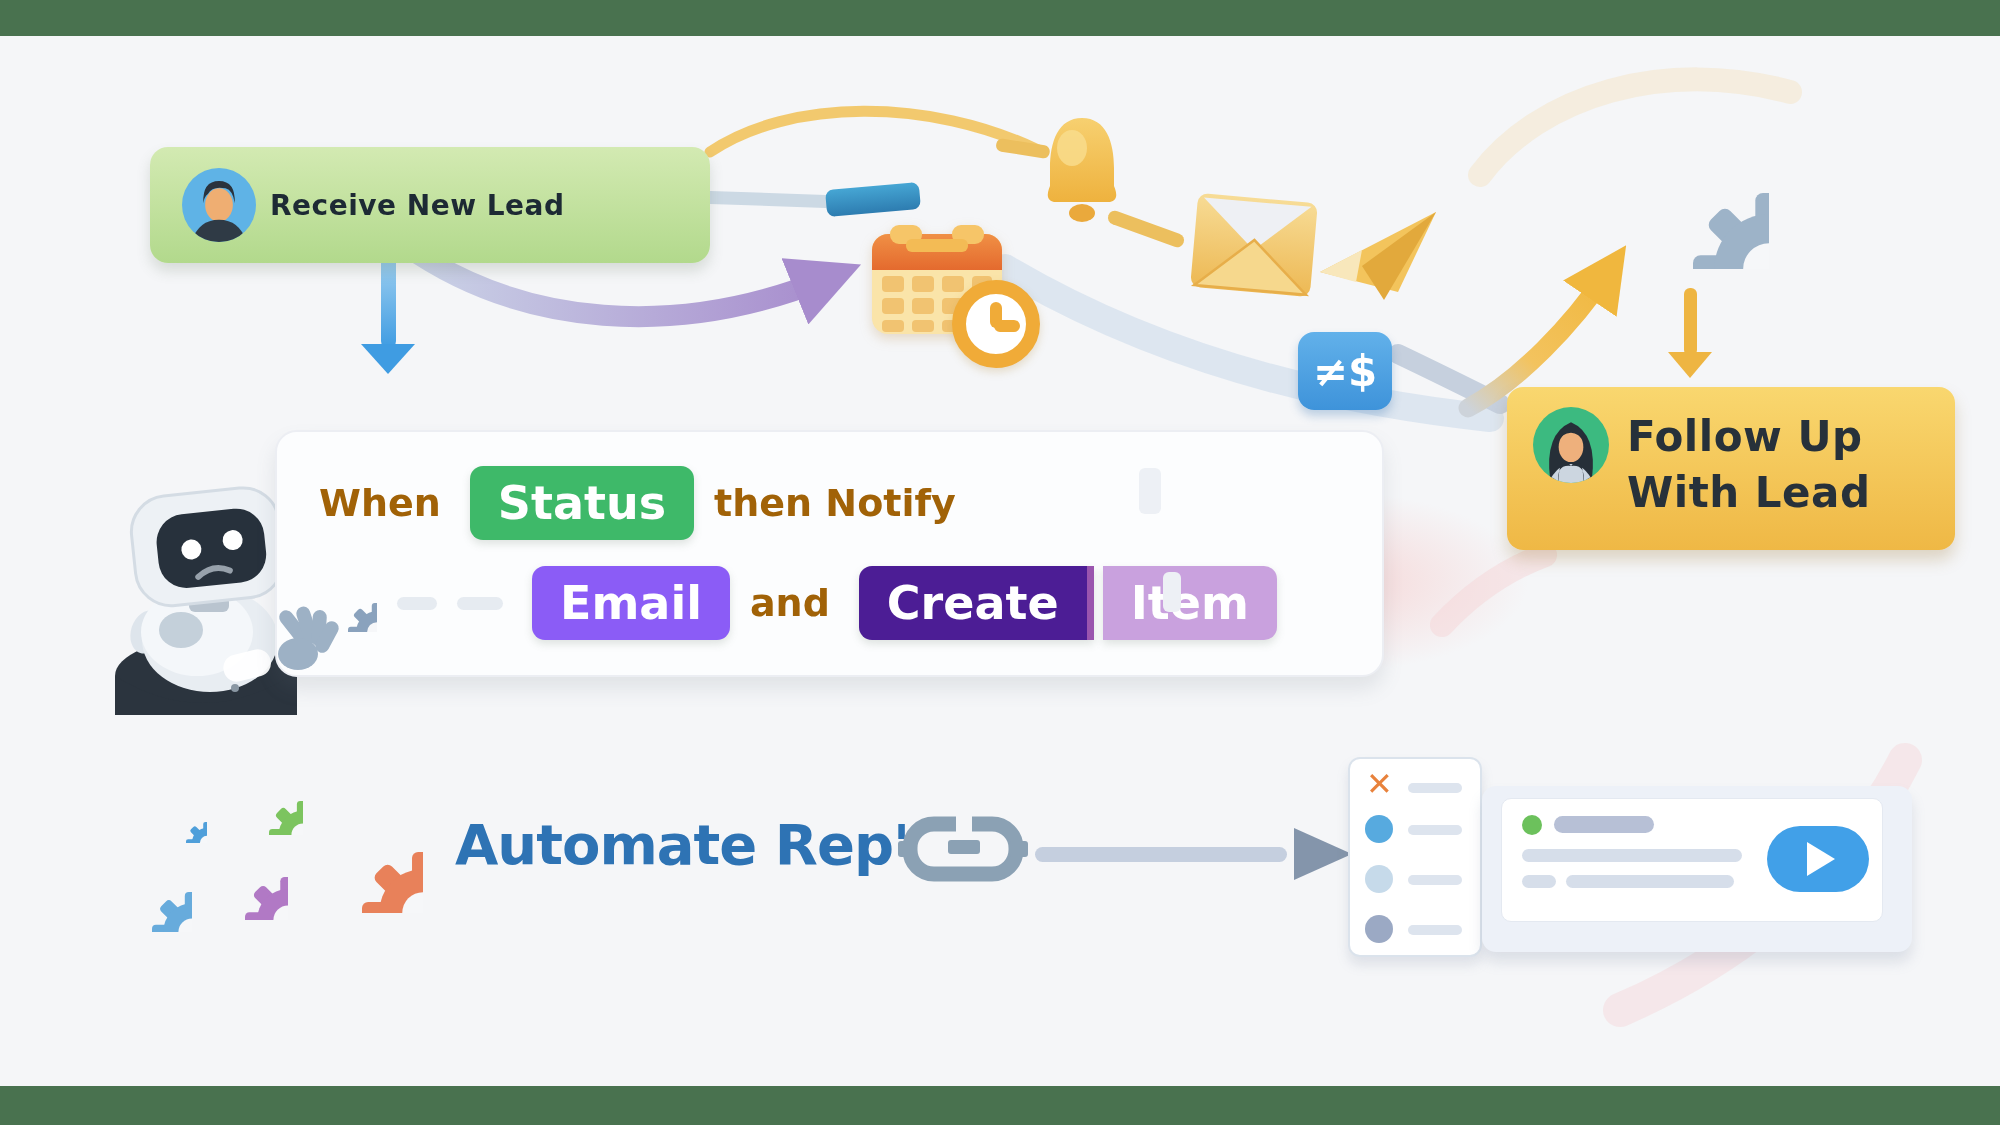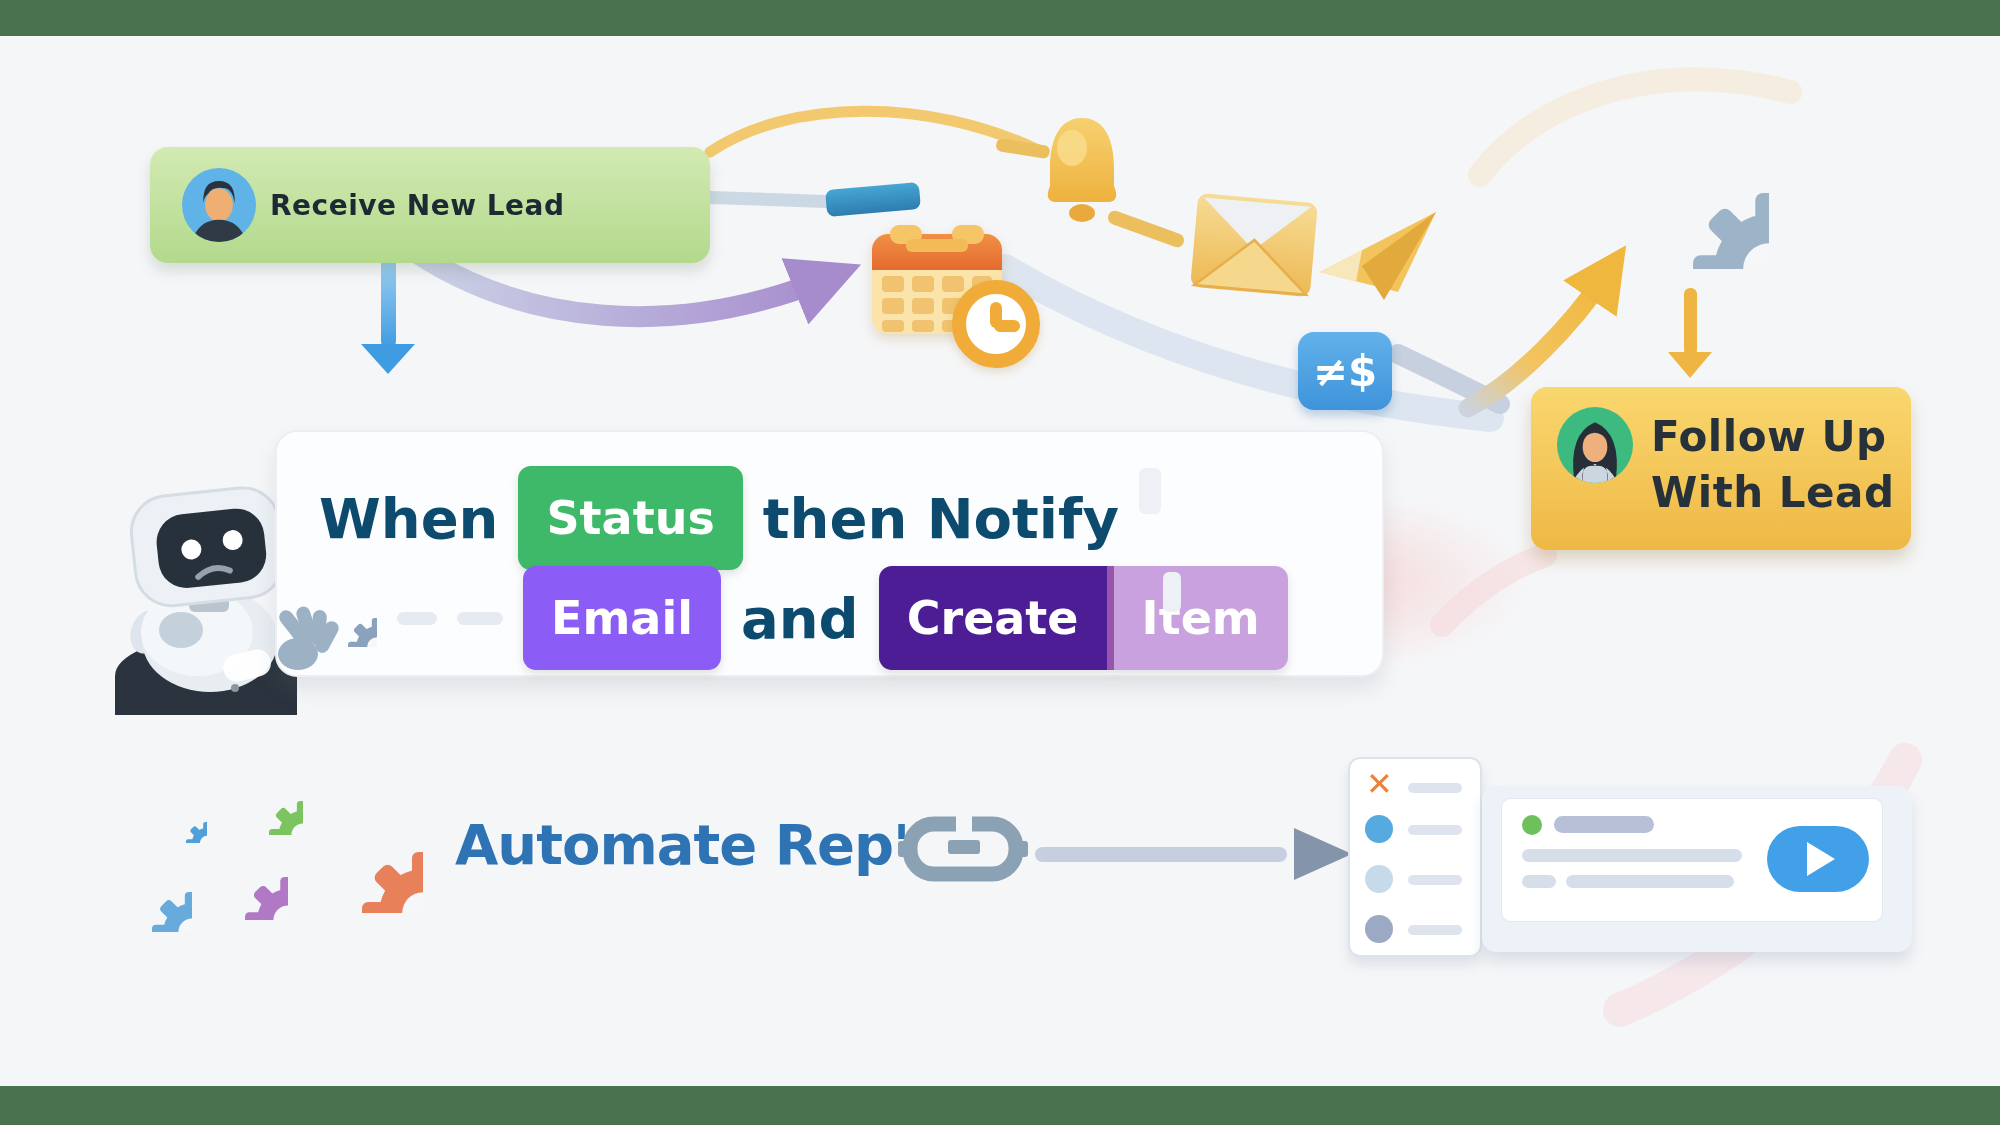--- a/index.html
+++ b/index.html
@@ -8,35 +8,35 @@
   .bar{position:absolute;left:0;width:2000px;background:#49724f;}
   .bar.top{top:0;height:36px;}
   .bar.bottom{top:1086px;height:39px;}
   .abs{position:absolute;}
   
   .trigger-card{left:150px;top:147px;width:560px;height:116px;border-radius:18px;
     background:linear-gradient(180deg,#d3eab2,#b2d98c);
     box-shadow:0 8px 14px rgba(80,100,70,.18);display:flex;align-items:center;z-index:6;}
   .trigger-card .avatar{margin-left:32px;}
   .trigger-card .lbl{margin-left:14px;font-size:28px;font-weight:700;color:#1d2a34;letter-spacing:.5px;}
-  .followup-card{left:1507px;top:387px;width:380px;height:163px;border-radius:16px;
+  .followup-card{left:1507px;top:387px;width:448px;height:163px;border-radius:16px;
     background:linear-gradient(180deg,#f9d76f,#efb845);
-    box-shadow:0 10px 16px rgba(150,110,40,.25);z-index:6;margin-left:24px;}
+    box-shadow:0 10px 16px rgba(150,110,40,.25);z-index:6;}
   .followup-card .avatar{position:absolute;left:26px;top:20px;}
   .followup-card .txt{position:absolute;left:120px;top:22px;font-size:42px;font-weight:700;
     color:#27313a;line-height:56px;letter-spacing:.5px;}
   
   .auto-card{left:275px;top:430px;width:1105px;height:243px;background:#fcfdfe;border-radius:22px;
     border:2px solid #eceef3;box-shadow:0 12px 20px rgba(100,110,130,.14);z-index:5;}
   .row{position:absolute;display:flex;align-items:center;gap:20px;}
   .row1{left:42px;top:34px;}
   .row2{left:42px;top:134px;}
-  .plain{font-size:56px;font-weight:700;color:#0c4a6e;}
-  .pill{font-size:46px;font-weight:700;color:#fff;padding:25px 28px;border-radius:13px;
-    box-shadow:0 4px 8px rgba(90,110,90,.18);white-space:nowrap;}
+  .plain{font-size:38px;font-weight:700;color:#a16207;}
+  .pill{font-size:46px;font-weight:700;color:#fff;padding:10px 28px;border-radius:13px;
+    box-shadow:0 4px 8px rgba(90,110,90,.18);white-space:nowrap;margin-left:9px;}
   .pill.item{border-radius:0 13px 13px 0;}
   .pill.create{border-radius:13px 0 0 13px;border-right:7px solid #9a55ae;}
   .pillgroup{display:flex;}
   .dash{height:13px;border-radius:7px;background:#e6ebf1;}
   .ghost{position:absolute;background:#edf0f5;border-radius:6px;}
   
   .connector{left:704px;top:193px;width:128px;height:13px;background:#ccd9e4;border-radius:7px;
     transform:rotate(2deg);z-index:4;}
   .teal-dash{left:826px;top:186px;width:94px;height:27px;border-radius:8px;
     background:linear-gradient(180deg,#46a6d4,#2d7cb0);transform:rotate(-5deg);z-index:5;}

